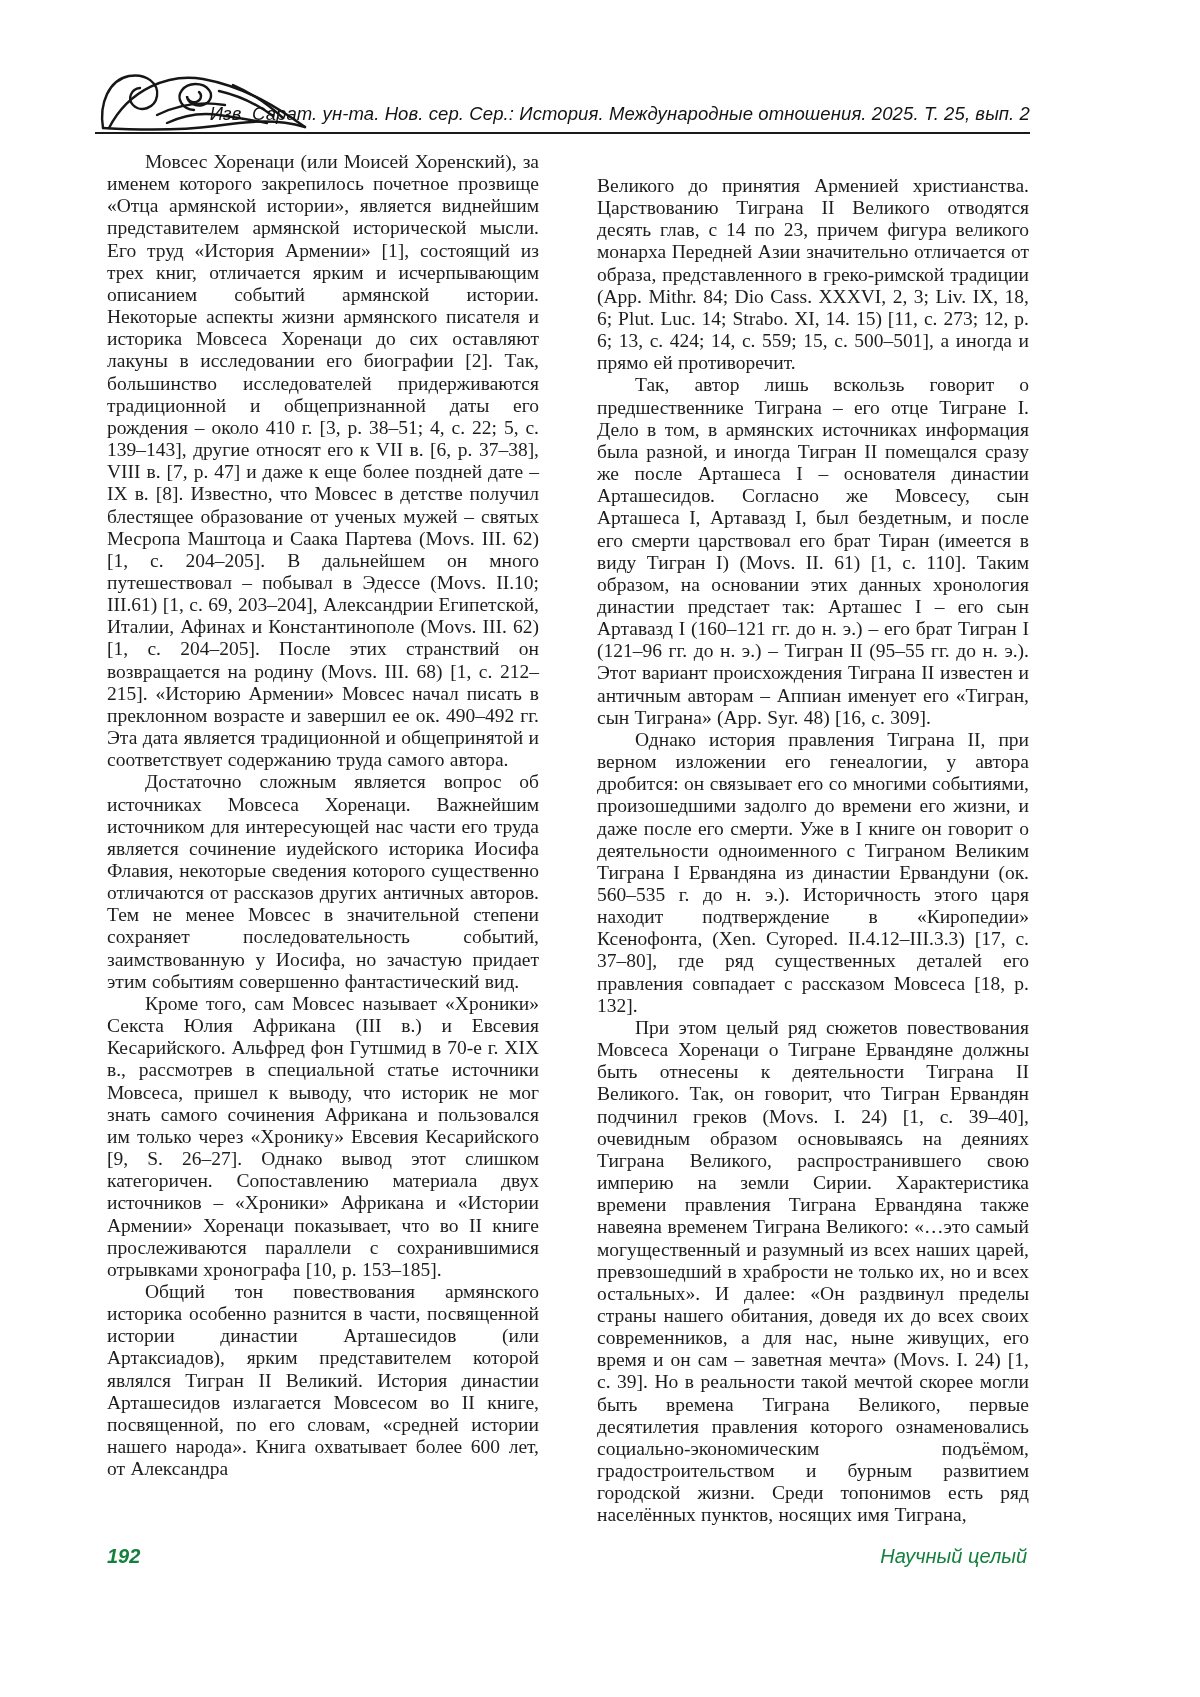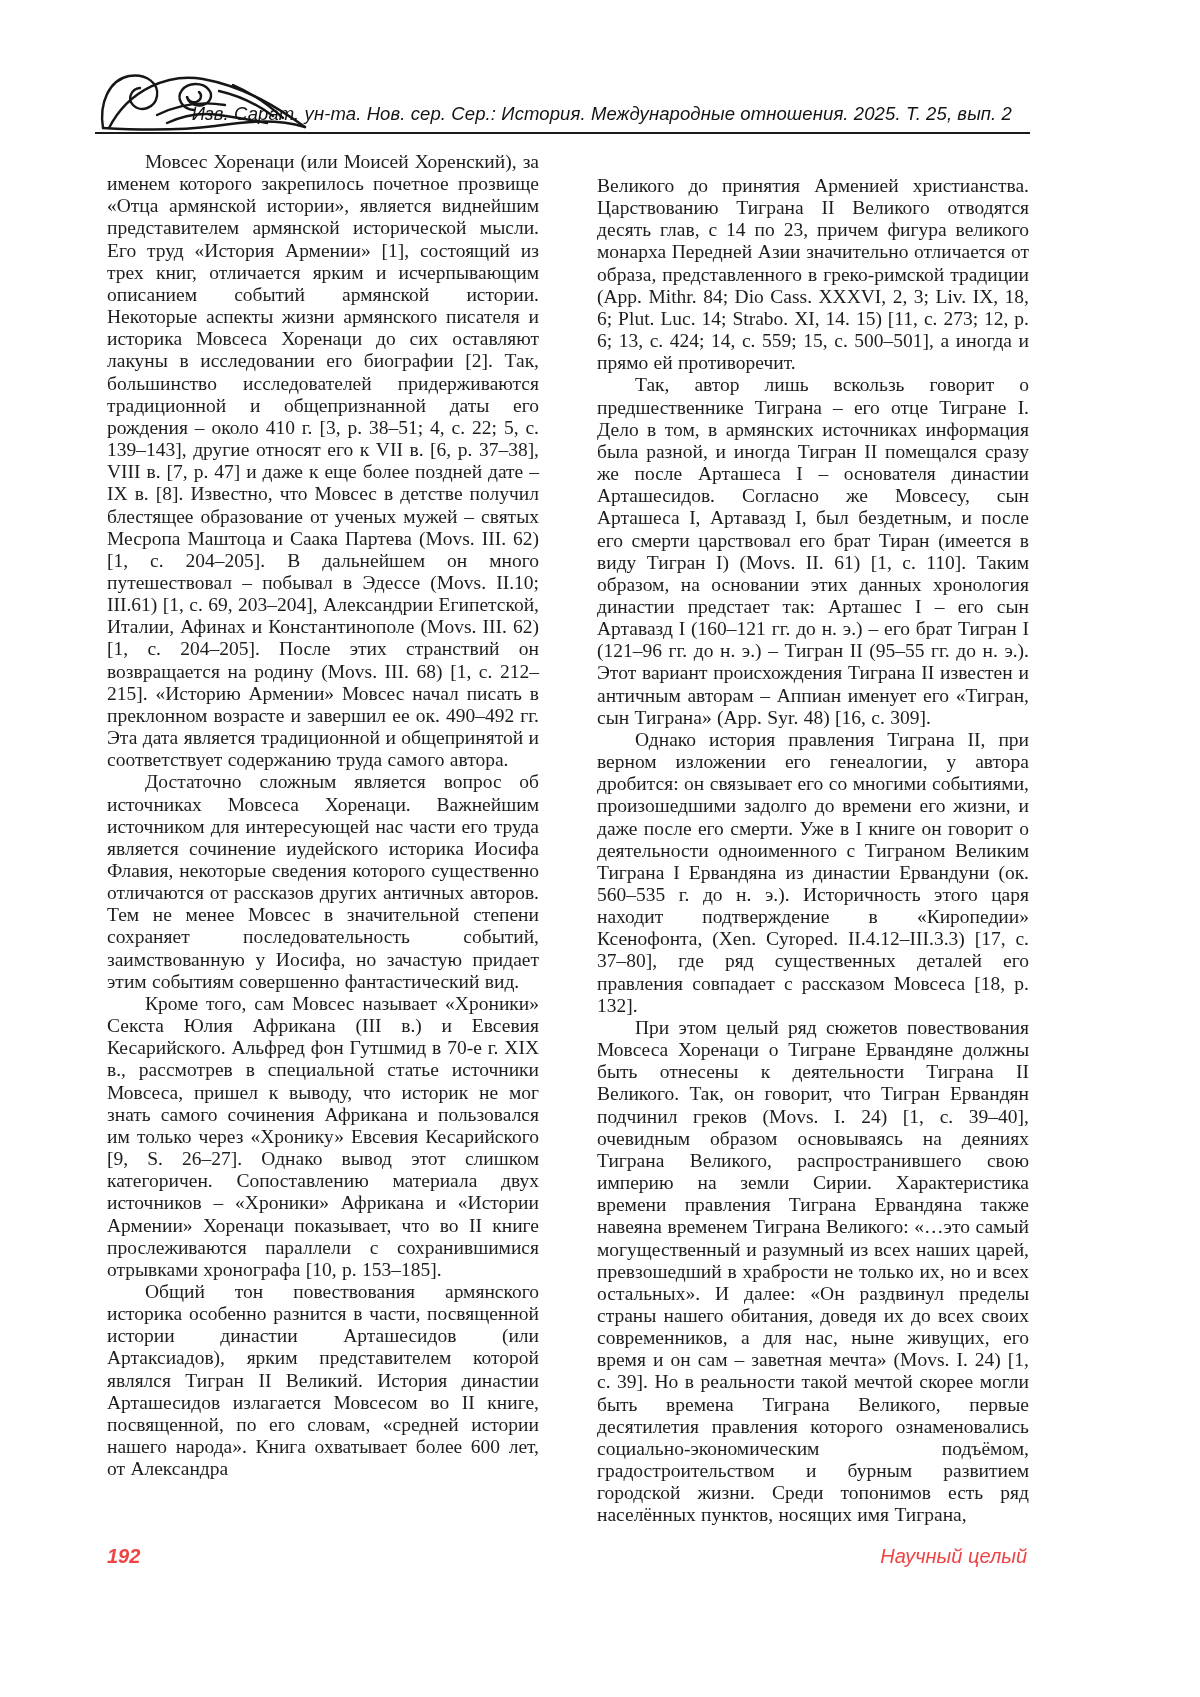--- a/index.html
+++ b/index.html
@@ -16,21 +16,21 @@
   .header {
     position: absolute;
     left: 95px;
     top: 68px;
     width: 935px;
     height: 64px;
     border-bottom: 2.5px solid #1a1a1a;
   }
   .journal-line {
     position: absolute;
-    right: 18px;
+    right: 0;
     bottom: 7px;
     font-family: "Liberation Sans", sans-serif;
     font-style: italic;
     font-size: 18.5px;
     letter-spacing: 0.1px;
     color: #141414;
     white-space: nowrap;
   }
   .ornament {
     position: absolute;
@@ -65,21 +65,21 @@
     position: absolute;
     left: 107px;
     top: 1545px;
     width: 920px;
     display: flex;
     justify-content: space-between;
     align-items: baseline;
     font-family: "Liberation Sans", sans-serif;
     font-style: italic;
     font-size: 20px;
-    color: #ef4444;
+    color: #15803d;
   }
   .page-number { font-weight: 600; }
 </style>
 </head>
 <body>
 
 <div class="page">
 
   <div class="header">
     <span class="ornament">

